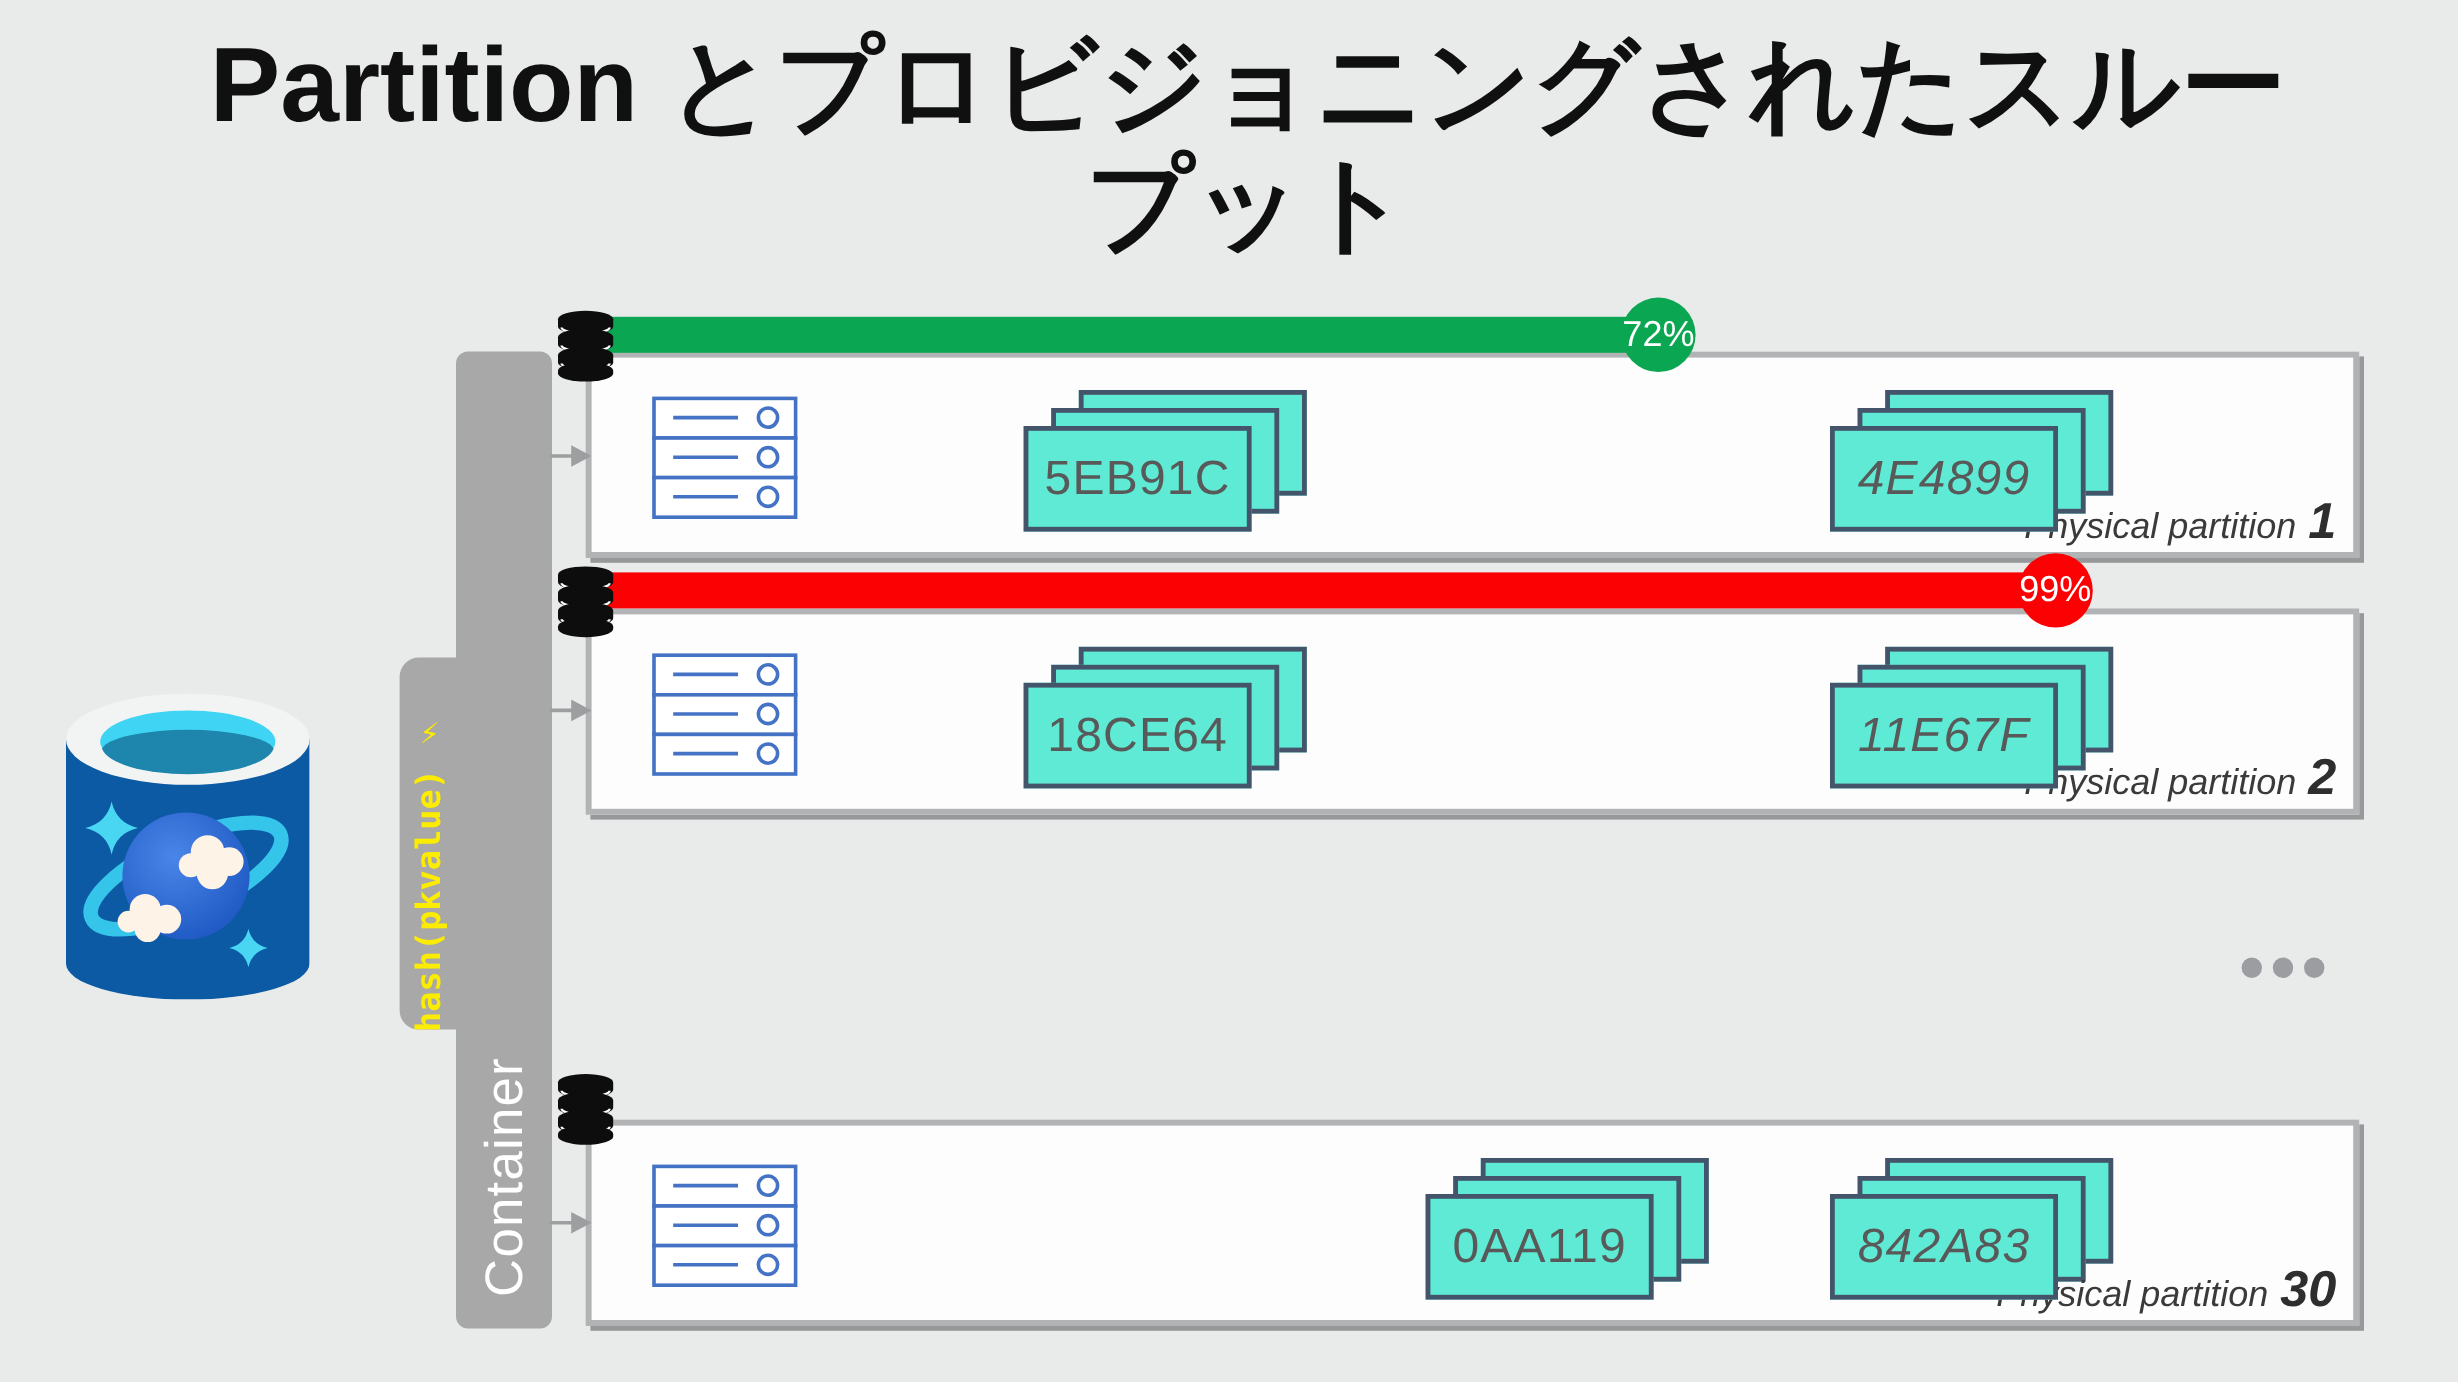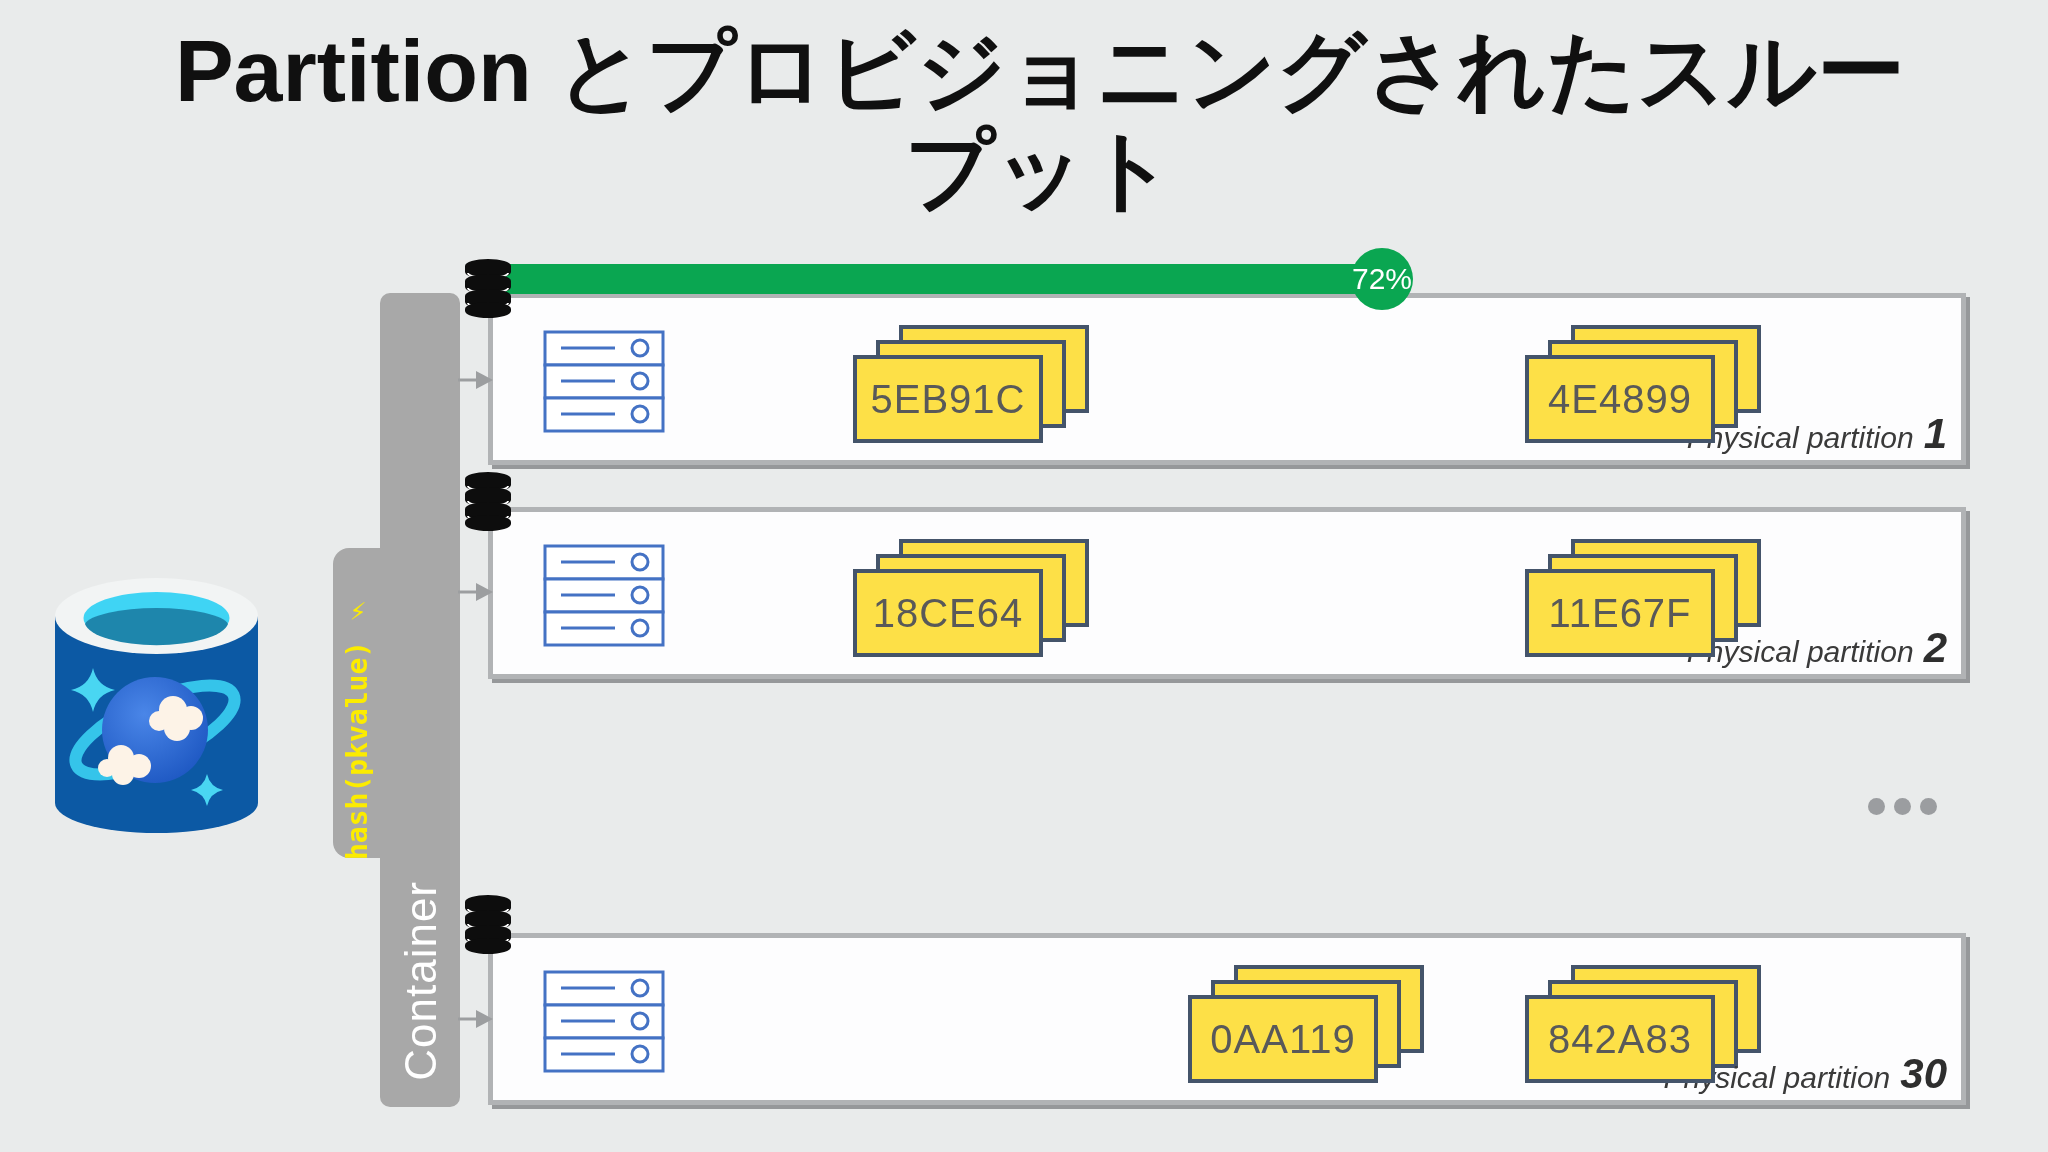--- a/index.html
+++ b/index.html
@@ -26,27 +26,27 @@
   .bolt{font-family:"DejaVu Sans",sans-serif;font-size:24px;}
 
   
   .arrow{position:absolute;left:458px;z-index:2;}
 
   
   .prow{position:absolute;left:488px;width:1478px;height:172px;background:#fdfdfe;
         border:5px solid #b1b3b5;box-shadow:4px 4px 0 #96989a;box-sizing:border-box;z-index:1;}
   .server{position:absolute;left:50px;top:32px;}
   .stack{position:absolute;width:240px;height:120px;top:27px;}
-  .card{position:absolute;width:190px;height:88px;background:#fde047;border:4px solid #44546a;
+  .card{position:absolute;width:190px;height:88px;background:#5eead4;border:4px solid #44546a;
         box-sizing:border-box;display:flex;align-items:center;justify-content:center;
         font-size:40px;color:#595959;letter-spacing:1px;}
   .c-top{left:46px;top:0;}
   .c-mid{left:23px;top:15px;}
   .c-front{left:0;top:30px;z-index:2;}
-  .stack-a{left:360px;} .stack-b{left:695px;} .stack-c{left:1032px;}
+  .stack-a{left:360px;} .stack-b{left:695px;} .stack-c{left:1032px;font-style:italic;}
   .pp-label{position:absolute;right:14px;bottom:2px;font-style:italic;color:#3a3a3a;
             font-size:30px;display:flex;align-items:baseline;}
   .pp-num{font-size:42px;font-weight:700;margin-left:10px;color:#2e2e2e;}
 
   
   .track{position:absolute;left:500px;width:1225px;height:30px;z-index:3;}
   .bar{position:relative;height:30px;}
   .pct{position:absolute;right:-31px;top:50%;transform:translateY(-50%);width:62px;height:62px;
        border-radius:50%;display:flex;align-items:center;justify-content:center;
        color:#ffffff;font-size:30px;z-index:4;margin-left:24px;}
@@ -211,20 +211,27 @@
     </div>
   </div>
 
   <div class="track" style="top:264px">
     <div class="bar" style="width: 72%; background: rgb(10, 166, 81);">
       <div class="pct" style="background: rgb(10, 166, 81);">
         <span>72%</span>
       </div>
     </div>
   </div>
+  <div class="track" style="top:477px">
+    <div class="bar" style="width: 99%; background: rgb(252, 1, 3);">
+      <div class="pct" style="background: rgb(252, 1, 3);">
+        <span>99%</span>
+      </div>
+    </div>
+  </div>
 
   <svg class="dbstack" style="top:257px" width="52" height="62" viewBox="0 0 52 62">
     <g>
       <path d="M3 9 a23 7 0 0 1 46 0 l0 6 a23 7 0 0 1 -46 0 z" fill="#0d0d0d"></path>
         <path d="M6 16 a20 5 0 0 0 40 0" stroke="#ffffff" stroke-width="2" fill="none"></path>
       <path d="M3 24 a23 7 0 0 1 46 0 l0 6 a23 7 0 0 1 -46 0 z" fill="#0d0d0d"></path>
         <path d="M6 31 a20 5 0 0 0 40 0" stroke="#ffffff" stroke-width="2" fill="none"></path>
       <path d="M3 39 a23 7 0 0 1 46 0 l0 6 a23 7 0 0 1 -46 0 z" fill="#0d0d0d"></path>
         <path d="M6 46 a20 5 0 0 0 40 0" stroke="#ffffff" stroke-width="2" fill="none"></path>
       <path d="M3 52 a23 7 0 0 1 46 0 l0 2 a23 7 0 0 1 -46 0 z" fill="#0d0d0d"></path>

